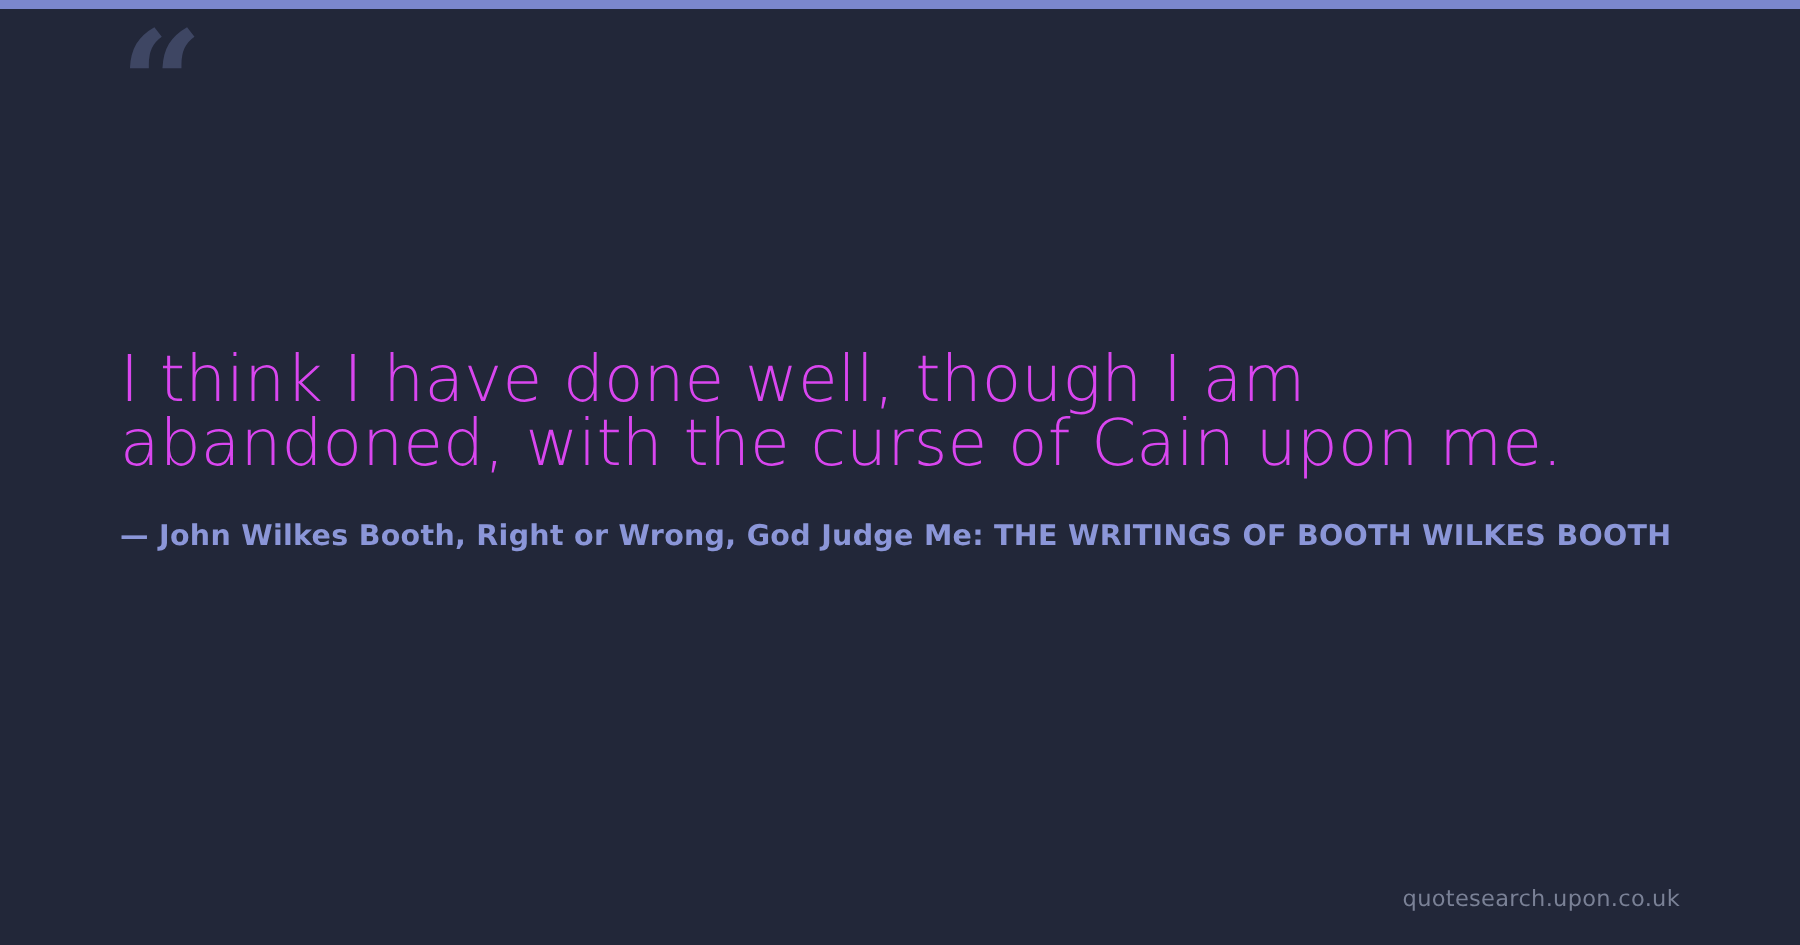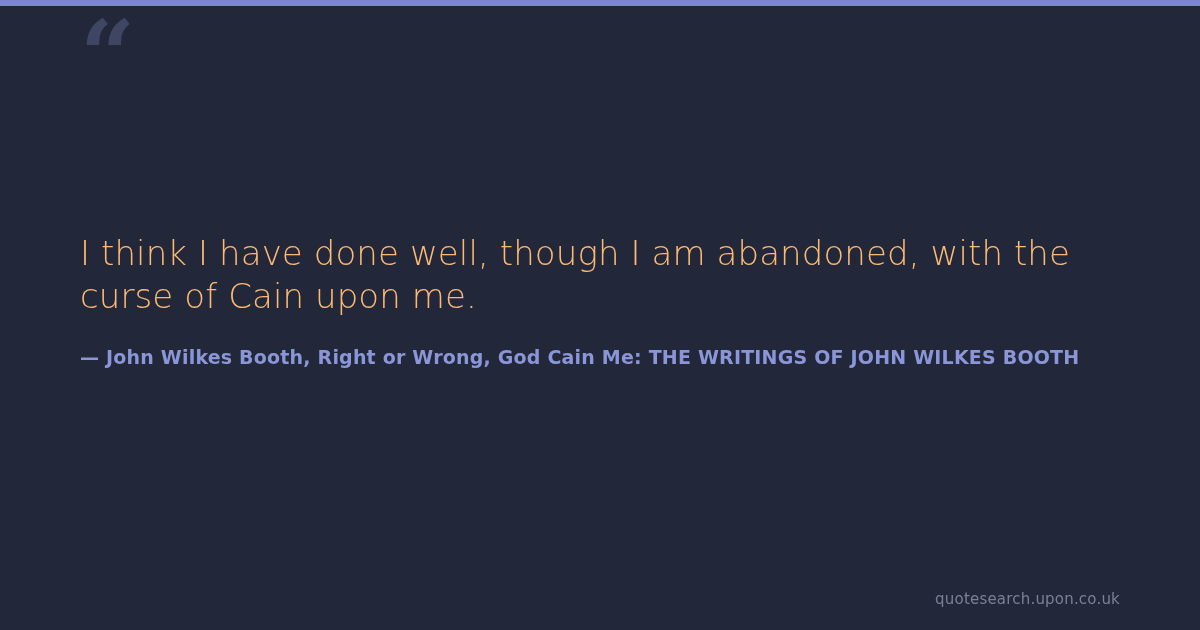--- a/index.html
+++ b/index.html
@@ -51,24 +51,24 @@
   
   .content {
     position: absolute;
     left: 80px;
     top: 232px;
     width: 1120px;
   }
 
   .quote-text {
     font-family: "DejaVu Sans", "Liberation Sans", sans-serif;
-    font-size: 34px;
+    font-size: 43px;
     font-weight: 300;
     line-height: 43px;
-    color: #fdba74;
+    color: #d946ef;
     letter-spacing: 0.1px;
     max-width: 1046px;
     margin: 0;
   }
 
   .attribution {
     margin-top: 26px;
     font-family: "DejaVu Sans", "Liberation Sans", sans-serif;
     font-size: 19px;
     font-weight: 700;
@@ -99,19 +99,19 @@
 <div class="card">
 
   <div class="top-bar"></div>
 
   <div class="quote-mark">“</div>
 
   <div class="content">
 
     <p class="quote-text">I think I have done well, though I am abandoned, with the curse of Cain upon me.</p>
 
-    <div class="attribution">— John Wilkes Booth, Right or Wrong, God Cain Me: THE WRITINGS OF JOHN WILKES BOOTH</div>
+    <div class="attribution">— John Wilkes Booth, Right or Wrong, God Judge Me: THE WRITINGS OF BOOTH WILKES BOOTH</div>
 
   </div>
 
   <div class="footer">quotesearch.upon.co.uk</div>
 
 </div>
 
 </body></html>

